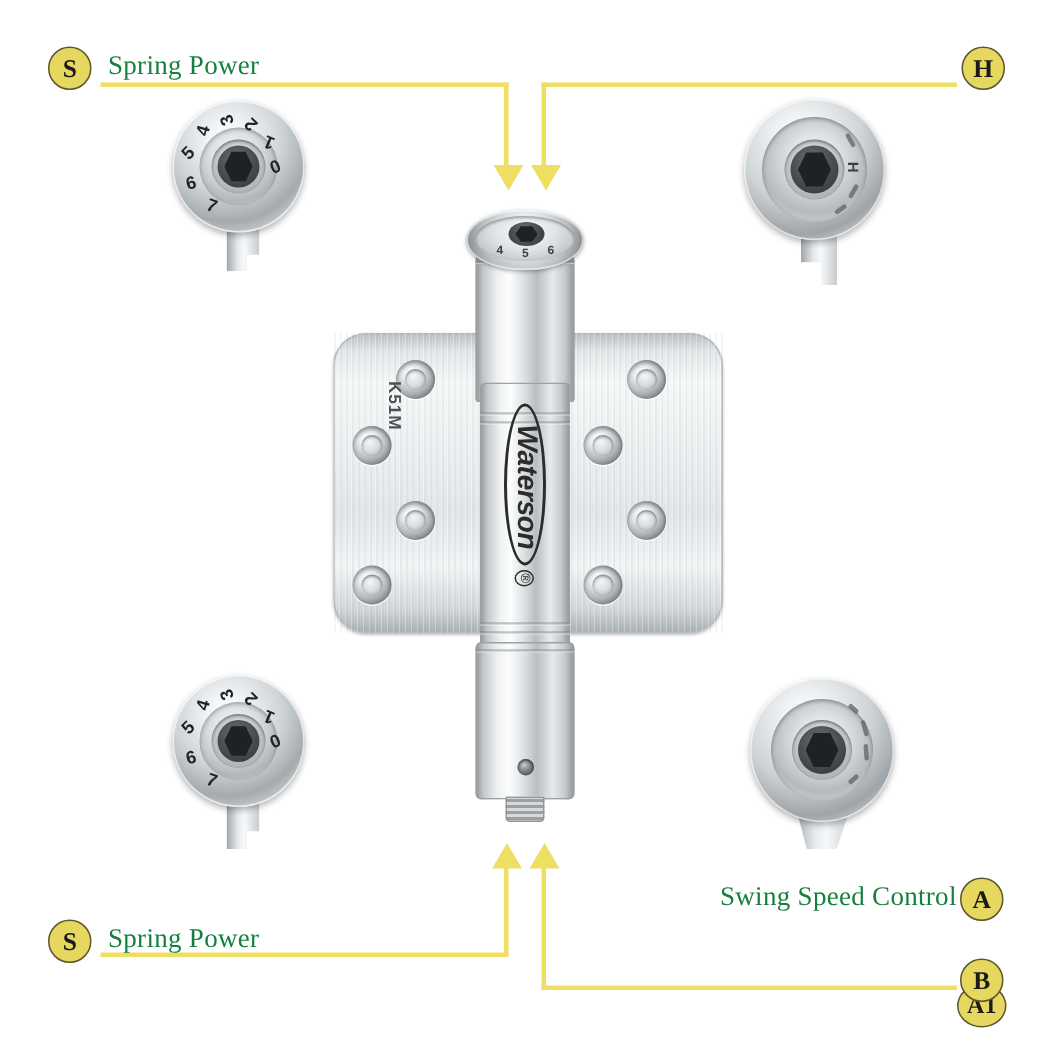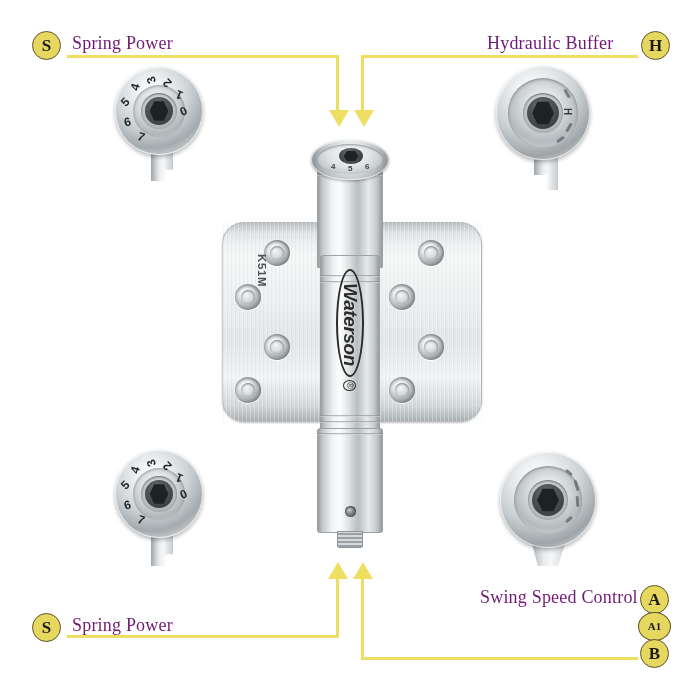--- a/index.html
+++ b/index.html
@@ -1,27 +1,27 @@
 <!DOCTYPE html>
 <html><head>
 <meta charset="utf-8">
 <style>
   html,body{margin:0;padding:0;background:#fff;}
   body{width:700px;height:700px;position:relative;overflow:hidden;
        font-family:"Liberation Serif","DejaVu Serif",serif;}
   #stage{position:absolute;left:0;top:0;width:700px;height:700px;background:#ffffff;}
 
   
-  .label-text{position:absolute;font-size:18px;color:#701a75;white-space:nowrap;
+  .label-text{position:absolute;font-size:18px;color:#15803d;white-space:nowrap;
               letter-spacing:.2px;}
   .badge{position:absolute;width:27px;height:27px;border-radius:50%;
          background:#e6d75e;border:1.4px solid #5d5530;
          display:flex;align-items:center;justify-content:center;
          font-size:17px;font-weight:bold;color:#1a1a1a;line-height:1;}
-  .badge.wide{width:31px;height:27px;border-radius:50%;font-size:11px;}
+  .badge.wide{width:31px;height:27px;border-radius:50%;font-size:16px;margin-top:44px;}
 
   
   .ln{position:absolute;background:#eedf63;}
   .ln.h{height:3px;}
   .ln.v{width:3px;}
   .arrow{position:absolute;width:0;height:0;}
   .arrow.down{border-left:10px solid transparent;border-right:10px solid transparent;
               border-top:17px solid #eedf63;}
   .arrow.up{border-left:10px solid transparent;border-right:10px solid transparent;
             border-bottom:17px solid #eedf63;}
@@ -143,21 +143,20 @@
   <div class="ln v" style="left:336px;top:578px;height:59px;"></div>
   <div class="ln h" style="left:67px;top:635px;width:272px;"></div>
 
   <div class="arrow up" style="left:353px;top:562px;"></div>
   <div class="ln v" style="left:361px;top:578px;height:82px;"></div>
   <div class="ln h" style="left:361px;top:657px;width:277px;"></div>
 
   <div class="badge" style="left:32px;top:31px;">S</div>
   <div class="label-text" style="left:72px;top:33px;">Spring Power</div>
 
-  <div class="label-text" style="left:487px;top:33px;">Hydraulic Buffer</div>
   <div class="badge" style="left:641px;top:31px;">H</div>
 
   <div class="badge" style="left:32px;top:613px;">S</div>
   <div class="label-text" style="left:72px;top:615px;">Spring Power</div>
 
   <div class="label-text" style="left:464px;top:587px;margin-left:16px;">Swing Speed Control</div>
   <div class="badge" style="left:640px;top:585px;">A</div>
 
   <div class="badge wide" style="left:638px;top:612px;">A1</div>
 

